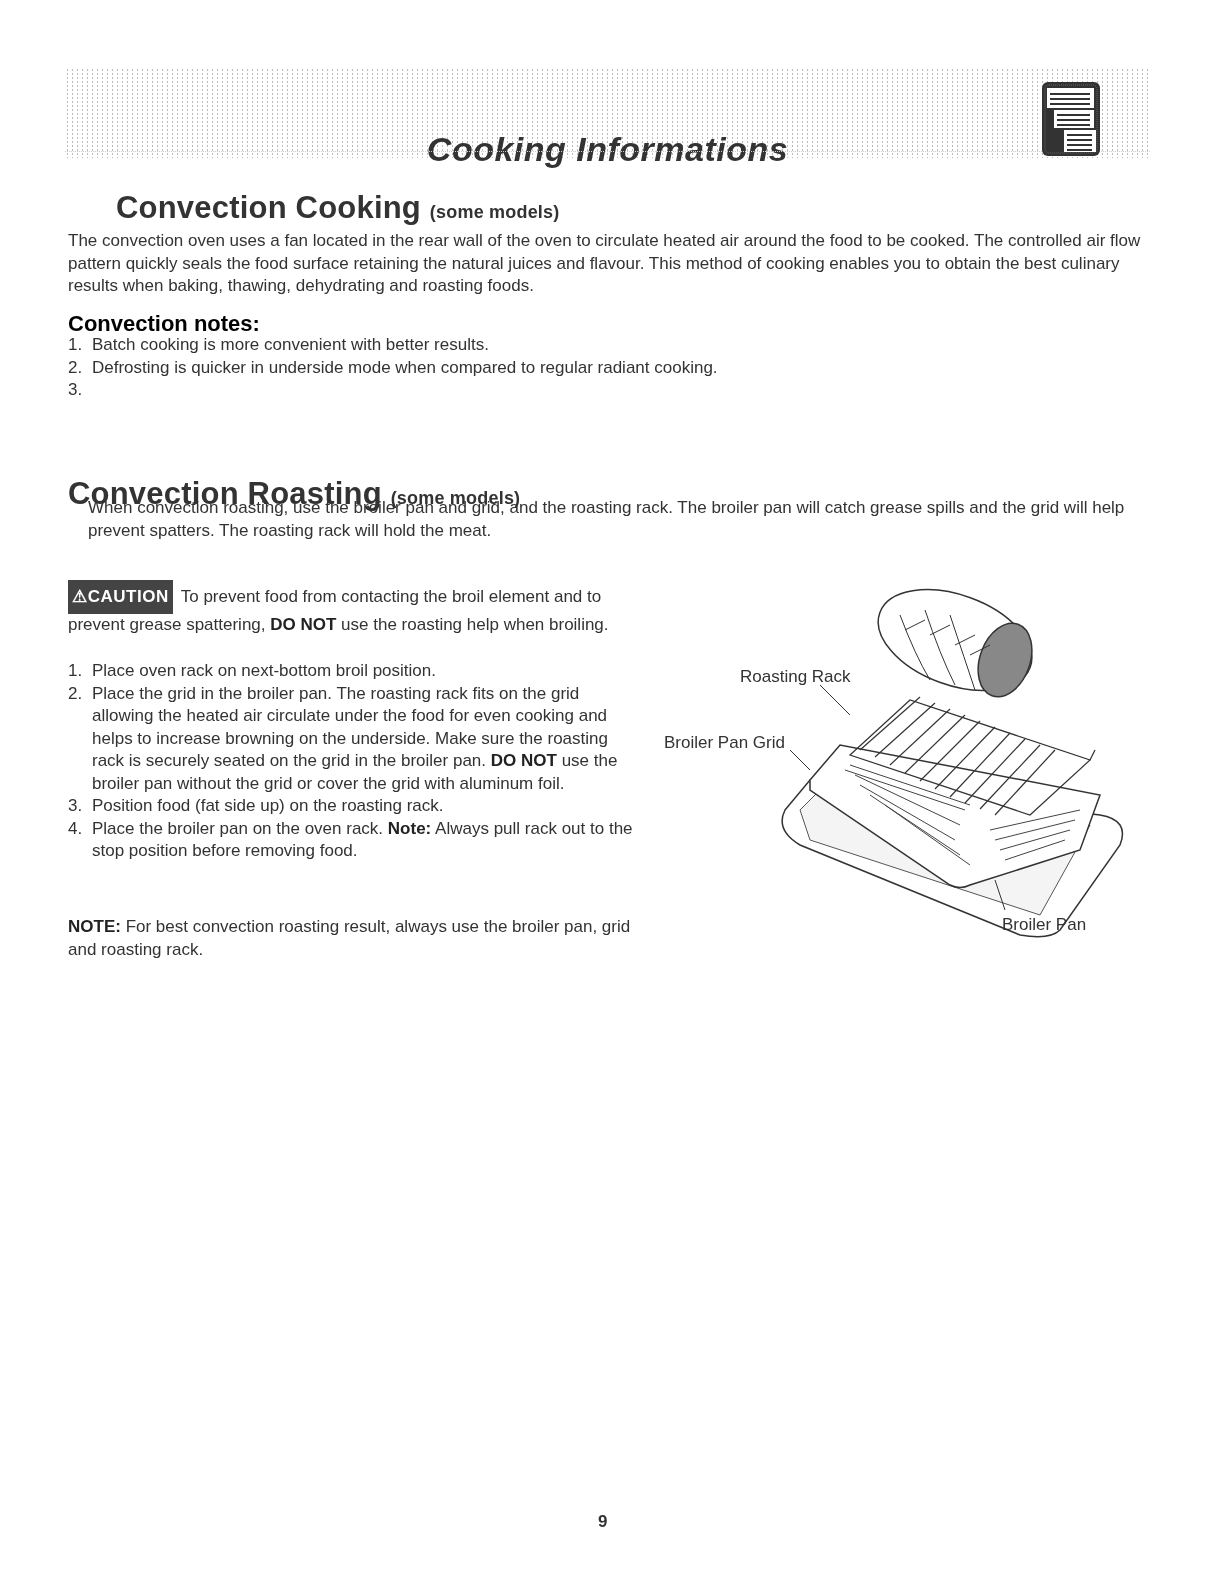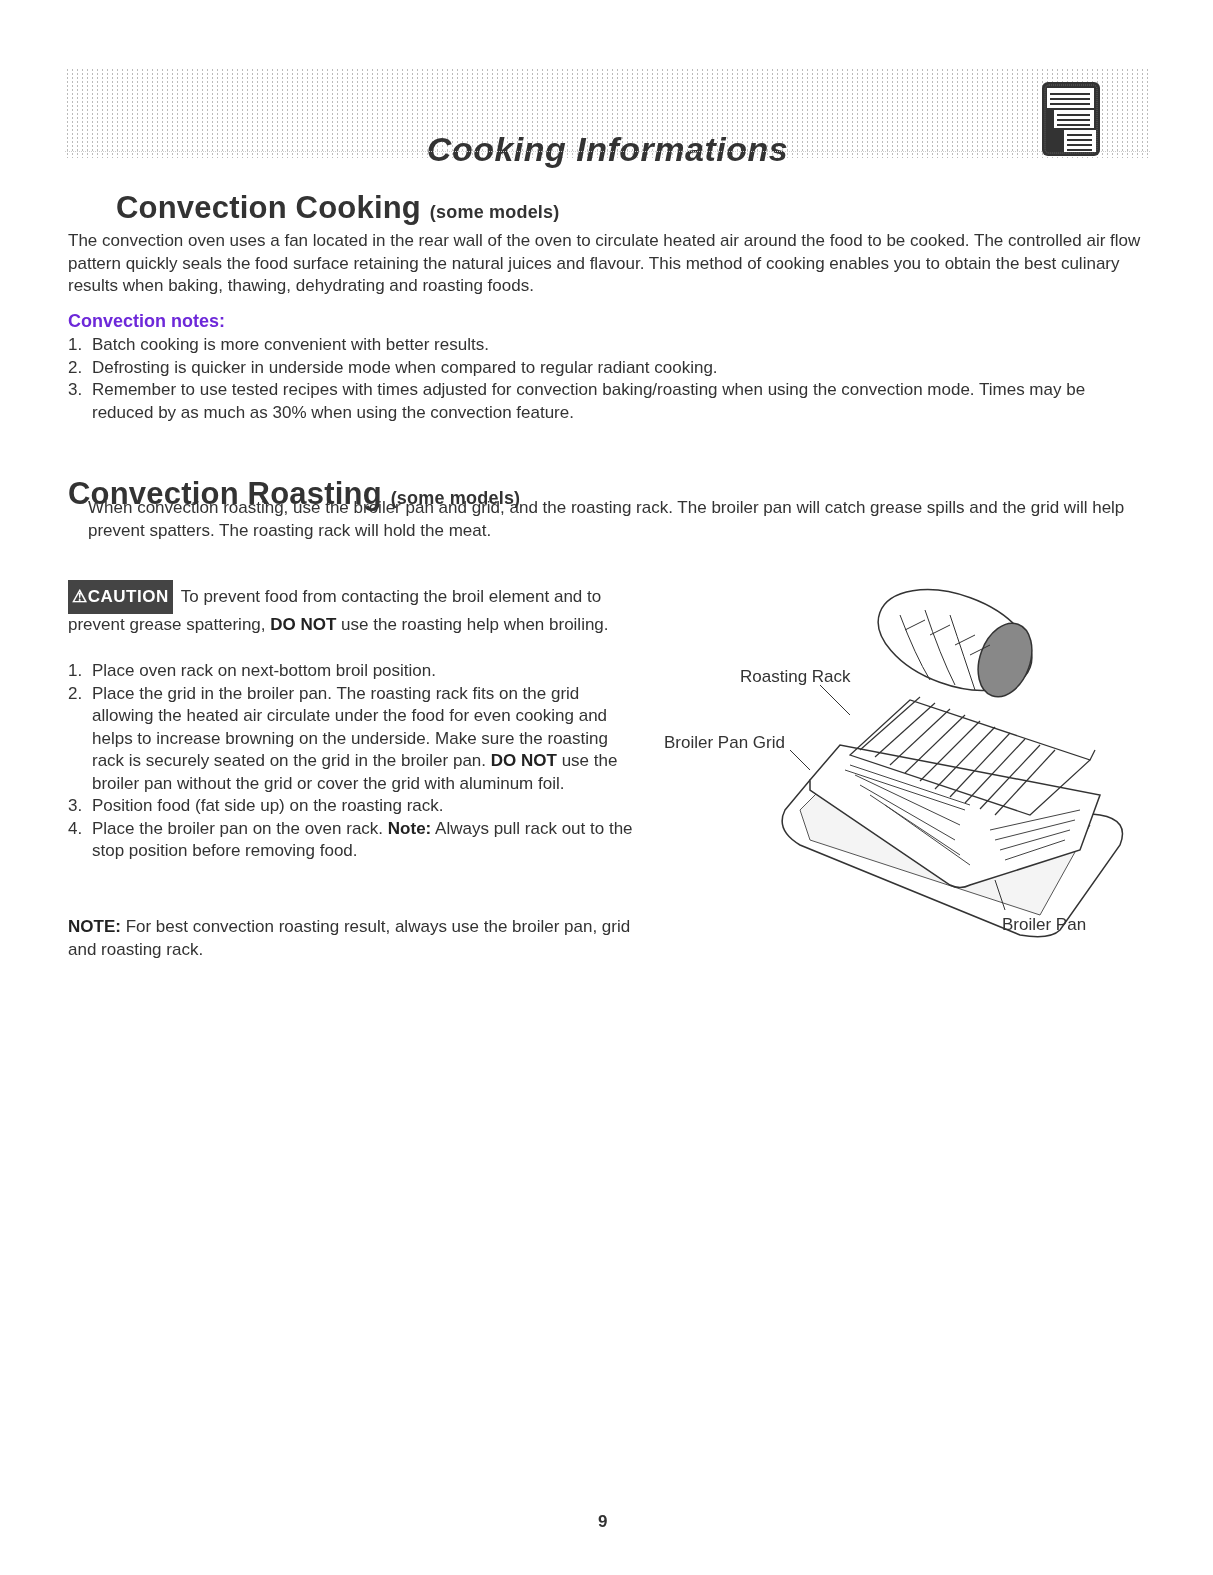--- a/index.html
+++ b/index.html
@@ -31,21 +31,21 @@
       position: absolute; left: 68px;
       font-size: 31px; font-weight: bold; color: #333; letter-spacing: 0.2px;
     }
     .section-title .sub { font-size: 18px; font-weight: bold; }
     .para {
       position: absolute; left: 68px; width: 1080px;
       font-size: 17px; line-height: 22.5px; color: #333;
     }
     .notes-heading {
       position: absolute; left: 68px; top: 311px;
-      font-size: 18px; font-weight: bold; color: #6d28d9;
+      font-size: 22px; font-weight: bold; color: #000000;
     }
     ol.list {
       position: absolute; left: 68px; margin: 0; padding: 0; list-style: none;
       font-size: 17px; line-height: 22.5px; color: #333;
     }
     ol.list li { position: relative; padding-left: 24px; }
     ol.list li .num { position: absolute; left: 0; top: 0; }
     .caution-block {
       position: absolute; left: 68px; top: 580px; width: 572px;
       font-size: 17px; line-height: 22.5px; color: #333;
@@ -95,21 +95,21 @@
 
 <div class="section-title" style="top:190px;margin-left:48px;">
   <span>Convection Cooking</span>
   <span class="sub">(some models)</span>
 </div>
 <div class="para" style="top:230px;">The convection oven uses a fan located in the rear wall of the oven to circulate heated air around the food to be cooked. The controlled air flow pattern quickly seals the food surface retaining the natural juices and flavour. This method of cooking enables you to obtain the best culinary results when baking, thawing, dehydrating and roasting foods.</div>
 <div class="notes-heading">Convection notes:</div>
 <ol class="list" style="top:334px; width:1080px;">
   <li><span class="num">1.</span><span>Batch cooking is more convenient with better results.</span></li>
   <li><span class="num">2.</span><span>Defrosting is quicker in underside mode when compared to regular radiant cooking.</span></li>
-  <li><span class="num">3.</span><span>Remember to use tested recipes with times adjusted for convection baking/roasting when using the convection mode. Times may be reduced by as much as 30% when using the convection feature.</span></li>
+  <li><span class="num">3.</span></li>
 </ol>
 
 <div class="section-title" style="top:476px;">
   <span>Convection Roasting</span>
   <span class="sub">(some models)</span>
 </div>
 <div class="para" style="top:497px;margin-left:20px;">When convection roasting, use the broiler pan and grid, and the roasting rack. The broiler pan will catch grease spills and the grid will help prevent spatters. The roasting rack will hold the meat.</div>
 
 <div class="caution-block">
   <span class="caution-badge"><span>⚠</span><span>CAUTION</span></span><span>To prevent food from contacting the broil element and to prevent grease spattering,</span> <b>DO NOT</b> <span>use the roasting help when broiling.</span>

